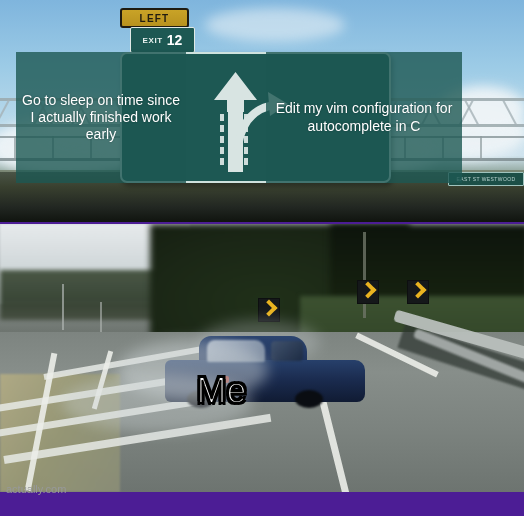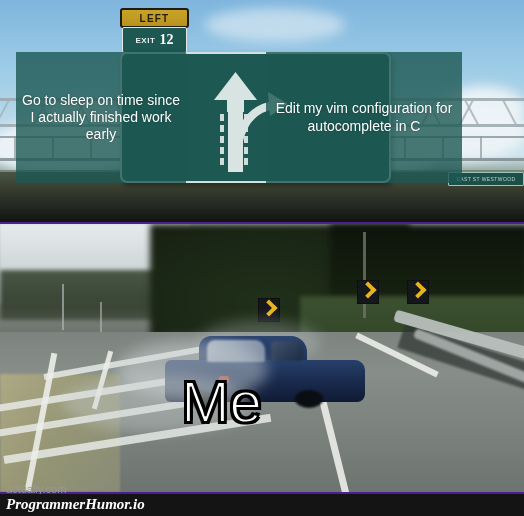--- a/index.html
+++ b/index.html
@@ -50,25 +50,25 @@
     background:#1c4f47;border:1px solid #9fc3bd;border-radius:1px;
     display:flex;align-items:center;justify-content:center;}
   .blade span{font-size:5px;color:#cfe6e2;letter-spacing:.4px;white-space:nowrap;transform:scaleY(.9);opacity:.85;}
 
   
   .exit-tab{position:absolute;left:120px;top:8px;width:69px;height:45px;}
   .exit-left{position:absolute;left:0;top:0;width:69px;height:20px;
     background:linear-gradient(#c9a327,#b8921f);border:2px solid #1f1b10;border-radius:3px;
     box-sizing:border-box;display:flex;align-items:center;justify-content:center;}
   .exit-left span{font-size:10px;font-weight:bold;color:#221d10;letter-spacing:1.2px;}
-  .exit-num{position:absolute;left:2px;top:19px;width:65px;height:26px;
+  .exit-num{position:absolute;left:10px;top:19px;width:65px;height:26px;
     background:#1d5853;border:1px solid #dfe9e6;border-radius:2px;box-sizing:border-box;
     display:flex;align-items:center;justify-content:center;gap:4px;}
   .exit-num .w{font-size:8px;font-weight:bold;color:#e9f2f0;letter-spacing:.6px;}
-  .exit-num .n{font-size:14px;font-weight:bold;color:#ffffff;font-family:Liberation Serif, serif;}
+  .exit-num .n{font-size:14px;font-weight:bold;color:#ffffff;}
 
   
   .guide{position:absolute;left:120px;top:52px;width:271px;height:131px;
     background:#1d5853;border:2px solid #cfe2de;border-radius:7px;box-sizing:border-box;
     box-shadow:2px 3px 5px rgba(0,0,0,.35);}
 
   
   .cap{position:absolute;top:52px;height:131px;background:rgba(29,88,83,.80);
        display:flex;align-items:center;justify-content:center;text-align:center;box-sizing:border-box;}
   .cap-left{left:16px;width:170px;padding:0 4px;}
@@ -138,21 +138,21 @@
   .car .w1{left:22px;} .car .w2{left:130px;}
   .car .lamp{position:absolute;left:54px;top:44px;width:10px;height:7px;background:#b83a2a;border-radius:2px;opacity:.85;filter:blur(.5px);}
   .smoke{position:absolute;border-radius:50%;background:#cfd6d8;filter:blur(7px);}
   .s1{left:118px;top:116px;width:150px;height:60px;opacity:.45;}
   .s2{left:62px;top:150px;width:190px;height:58px;opacity:.35;}
   .s3{left:200px;top:96px;width:120px;height:44px;opacity:.28;}
 
   
   .me{
     position:absolute;left:0;top:373px;width:443px;text-align:center;
-    color:#ffffff;font-size:58px;line-height:1;letter-spacing:0px;
+    color:#ffffff;font-size:36px;line-height:1;letter-spacing:0px;
     -webkit-text-stroke:2px #000;
     text-shadow:2px 2px 0 #000,-2px 2px 0 #000,2px -2px 0 #000,-2px -2px 0 #000;
     font-family:"Liberation Sans", sans-serif;
   }
 
   
   .imgflip{position:absolute;left:6px;top:483px;font-size:11px;color:#97999a;
     font-family:"Liberation Sans", sans-serif;}
   .footer{position:absolute;left:0;top:494px;width:524px;height:22px;background:#141414;}
   .footer span{position:absolute;left:6px;top:2px;font-size:15px;font-style:italic;font-weight:bold;
@@ -303,17 +303,14 @@
       <div class="wheel w2"></div>
     </div>
     <div class="smoke s1"></div>
     <div class="smoke s2"></div>
   </div>
 
   <div class="me">Me</div>
 
   <div class="imgflip">actually.com</div>
 
-  <div class="footer">
-    <span>ProgrammerHumor.io</span>
-  </div>
 
 </div>
 
 </body></html>

